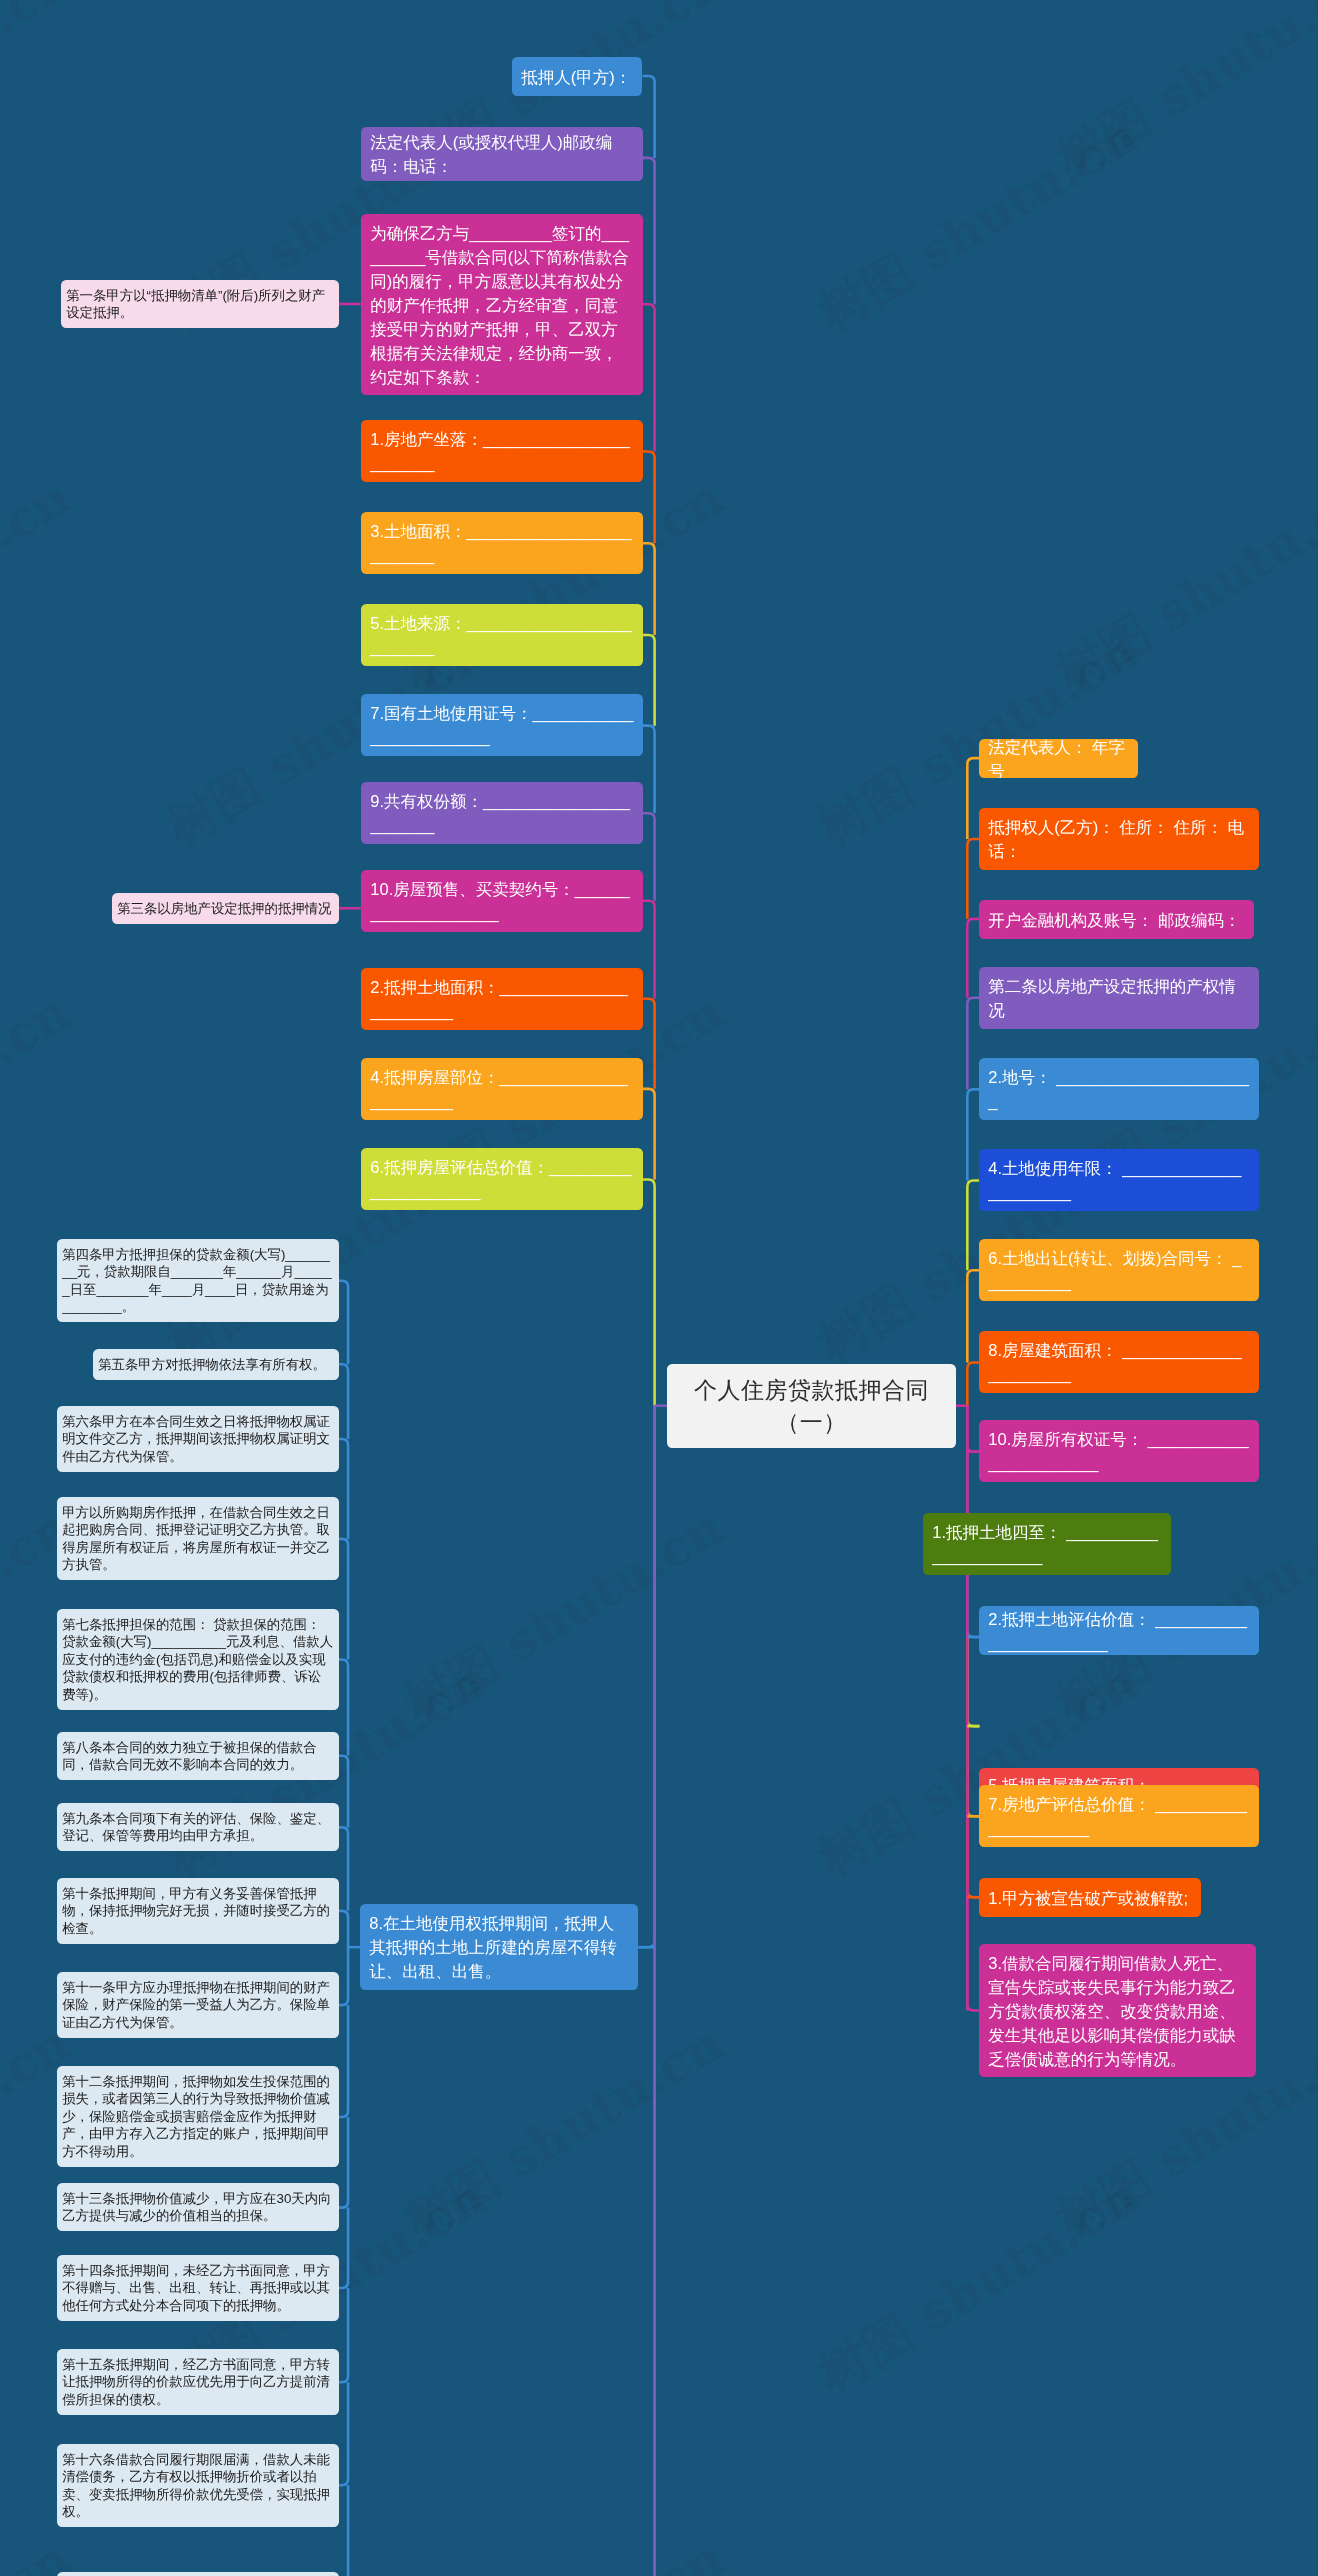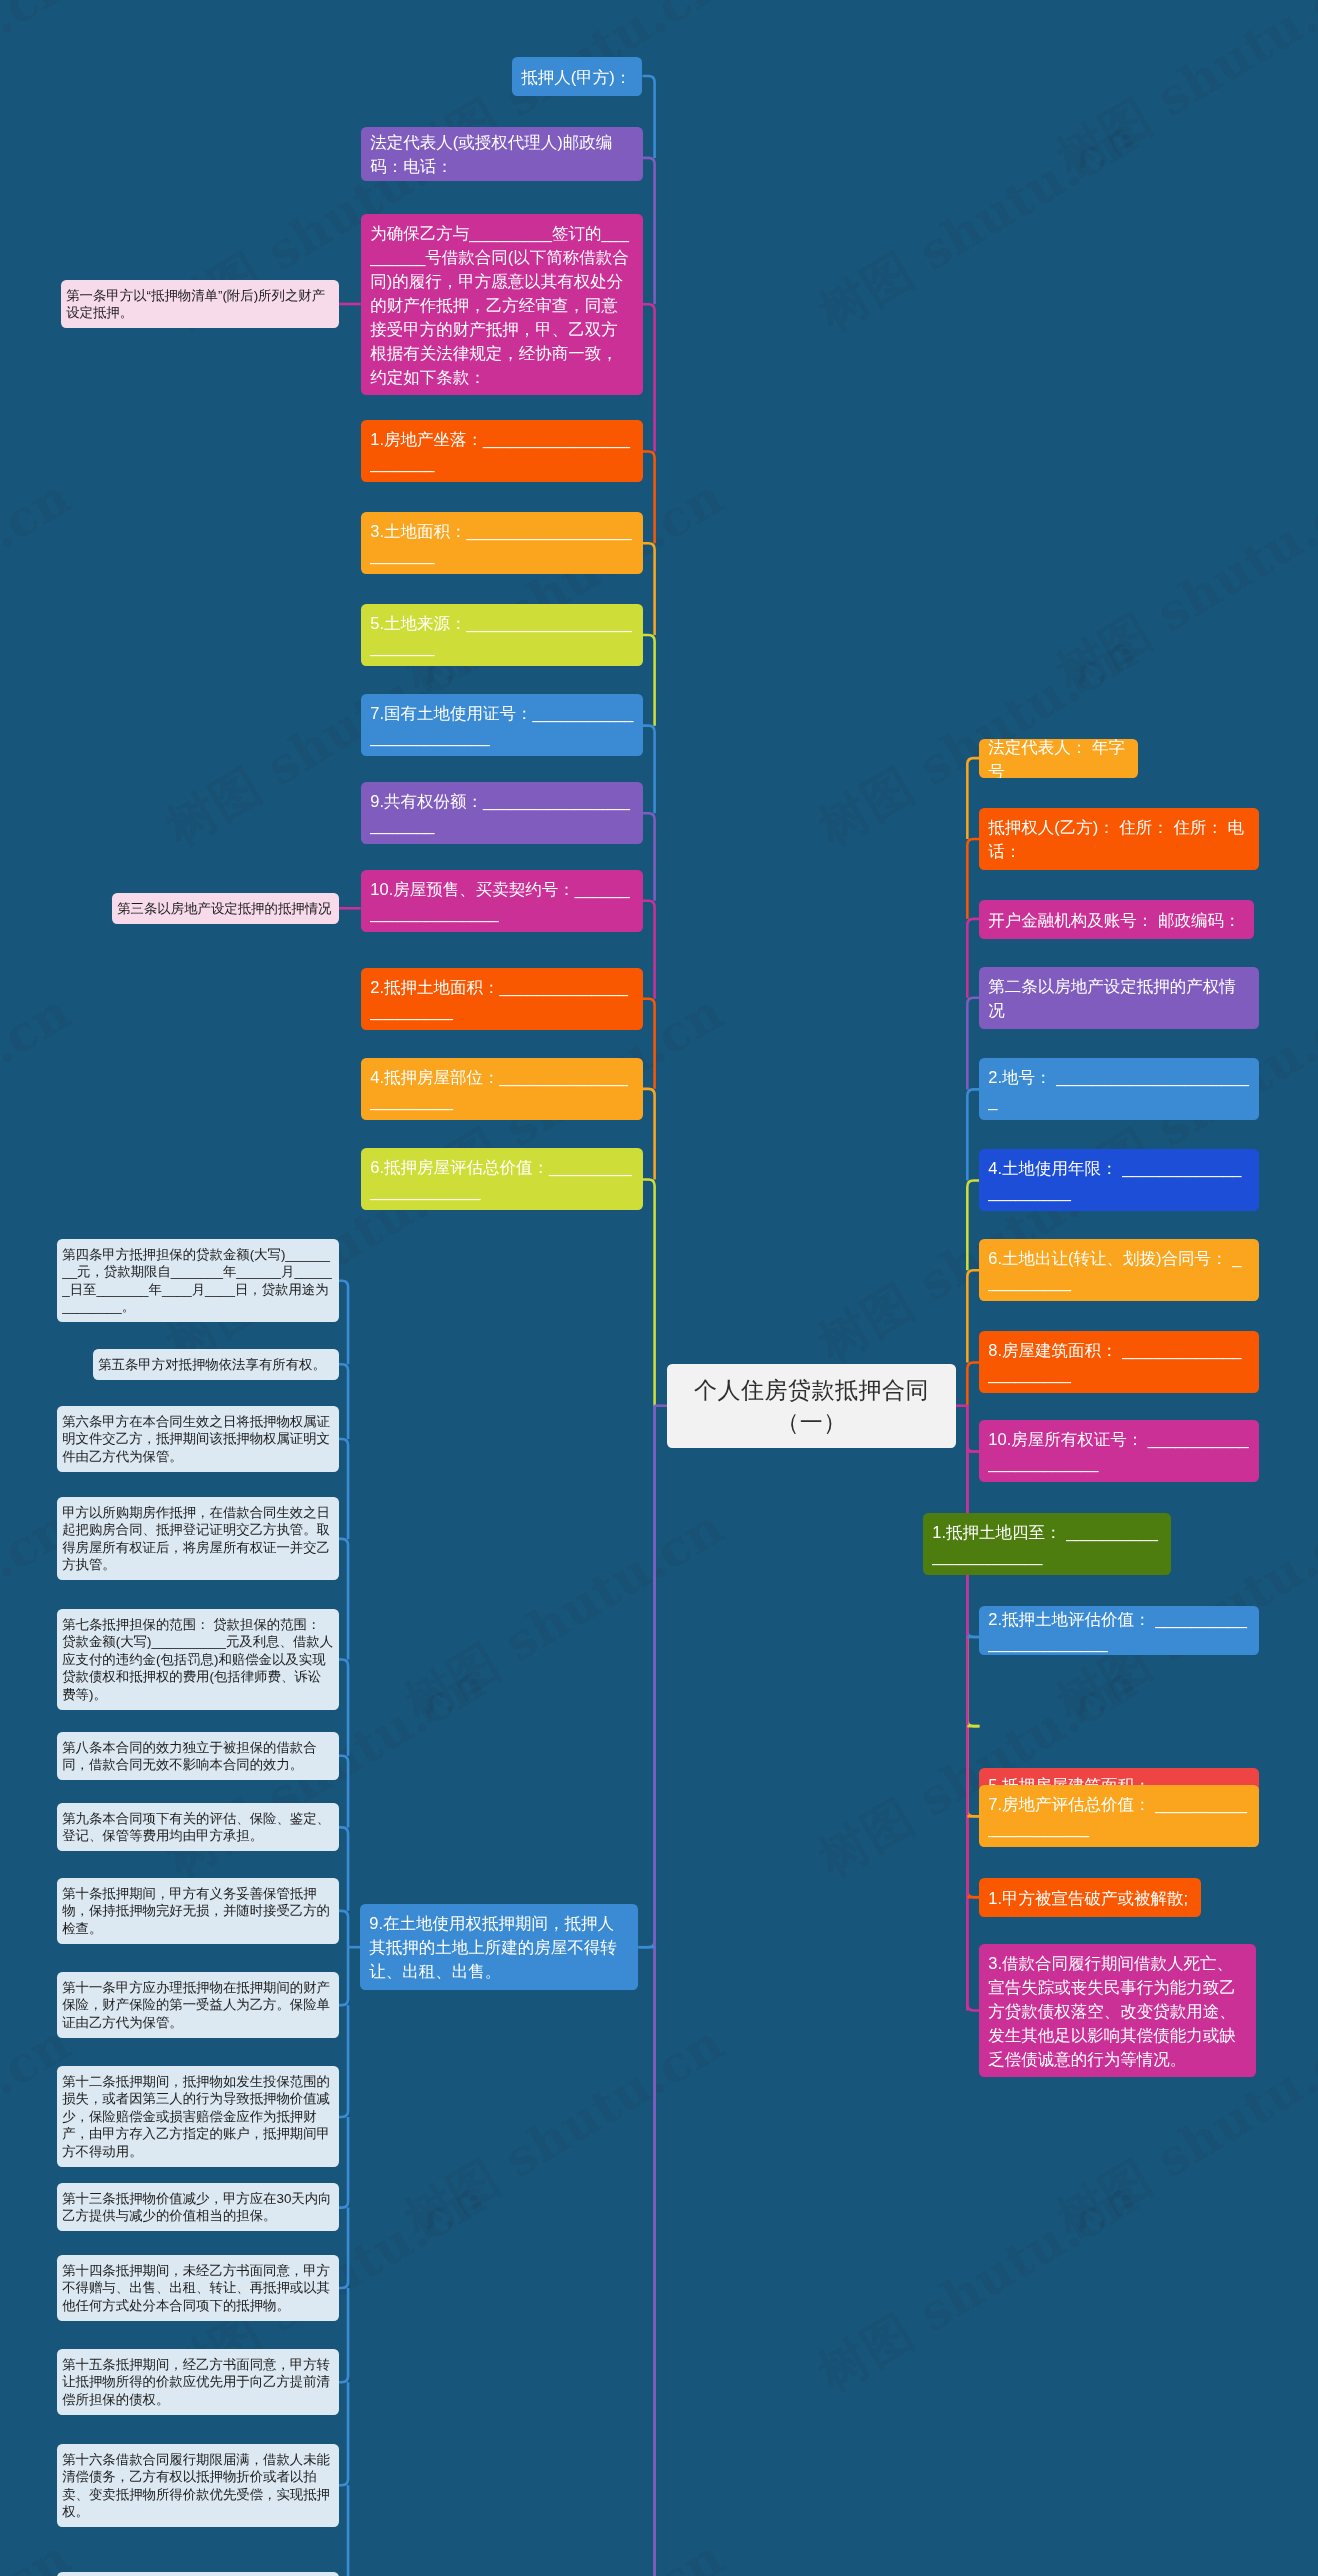--- a/index.html
+++ b/index.html
@@ -131,21 +131,21 @@
   <div class="node on-dark" style="left:361px;top:214px;width:282px;height:181px;background:#ca3096">为确保乙方与_________签订的_________号借款合同(以下简称借款合同)的履行，甲方愿意以其有权处分的财产作抵押，乙方经审查，同意接受甲方的财产抵押，甲、乙双方根据有关法律规定，经协商一致，约定如下条款：</div>
   <div class="node on-dark" style="left:361px;top:420px;width:282px;height:62px;background:#fa5701">1.房地产坐落：_______________________</div>
   <div class="node on-dark" style="left:361px;top:512px;width:282px;height:62px;background:#fba51e">3.土地面积：_________________________</div>
   <div class="node on-dark" style="left:361px;top:604px;width:282px;height:62px;background:#cedd38">5.土地来源：_________________________</div>
   <div class="node on-dark" style="left:361px;top:694px;width:282px;height:62px;background:#3b8bd4">7.国有土地使用证号：________________________</div>
   <div class="node on-dark" style="left:361px;top:782px;width:282px;height:62px;background:#7f5cbe">9.共有权份额：_______________________</div>
   <div class="node on-dark" style="left:361px;top:870px;width:282px;height:62px;background:#ca3096">10.房屋预售、买卖契约号：____________________</div>
   <div class="node on-dark" style="left:361px;top:968px;width:282px;height:62px;background:#fa5701">2.抵押土地面积：_______________________</div>
   <div class="node on-dark" style="left:361px;top:1058px;width:282px;height:62px;background:#fba51e">4.抵押房屋部位：_______________________</div>
   <div class="node on-dark" style="left:361px;top:1148px;width:282px;height:62px;background:#cedd38">6.抵押房屋评估总价值：_____________________</div>
-  <div class="node on-dark" style="left:360px;top:1904px;width:278px;height:86px;background:#3b8bd4">9.在土地使用权抵押期间，抵押人其抵押的土地上所建的房屋不得转让、出租、出售。</div>
+  <div class="node on-dark" style="left:360px;top:1904px;width:278px;height:86px;background:#3b8bd4">8.在土地使用权抵押期间，抵押人其抵押的土地上所建的房屋不得转让、出租、出售。</div>
 
 </div>
 <div class="branch">
   <div class="node on-dark" style="left:979px;top:739px;width:159px;height:39px;background:#fba51e">法定代表人： 年字号</div>
   <div class="node on-dark" style="left:979px;top:808px;width:280px;height:62px;background:#fa5701">抵押权人(乙方)： 住所： 住所： 电话：</div>
   <div class="node on-dark" style="left:979px;top:900px;width:275px;height:39px;background:#ca3096">开户金融机构及账号： 邮政编码：</div>
   <div class="node on-dark" style="left:979px;top:967px;width:280px;height:62px;background:#7f5cbe">第二条以房地产设定抵押的产权情况</div>
   <div class="node on-dark" style="left:979px;top:1058px;width:280px;height:62px;background:#3b8bd4">2.地号： ______________________</div>
   <div class="node on-dark" style="left:979px;top:1149px;width:280px;height:62px;background:#1d4ed8">4.土地使用年限： ______________________</div>
   <div class="node on-dark" style="left:979px;top:1239px;width:280px;height:62px;background:#fba51e">6.土地出让(转让、划拨)合同号： __________</div>

